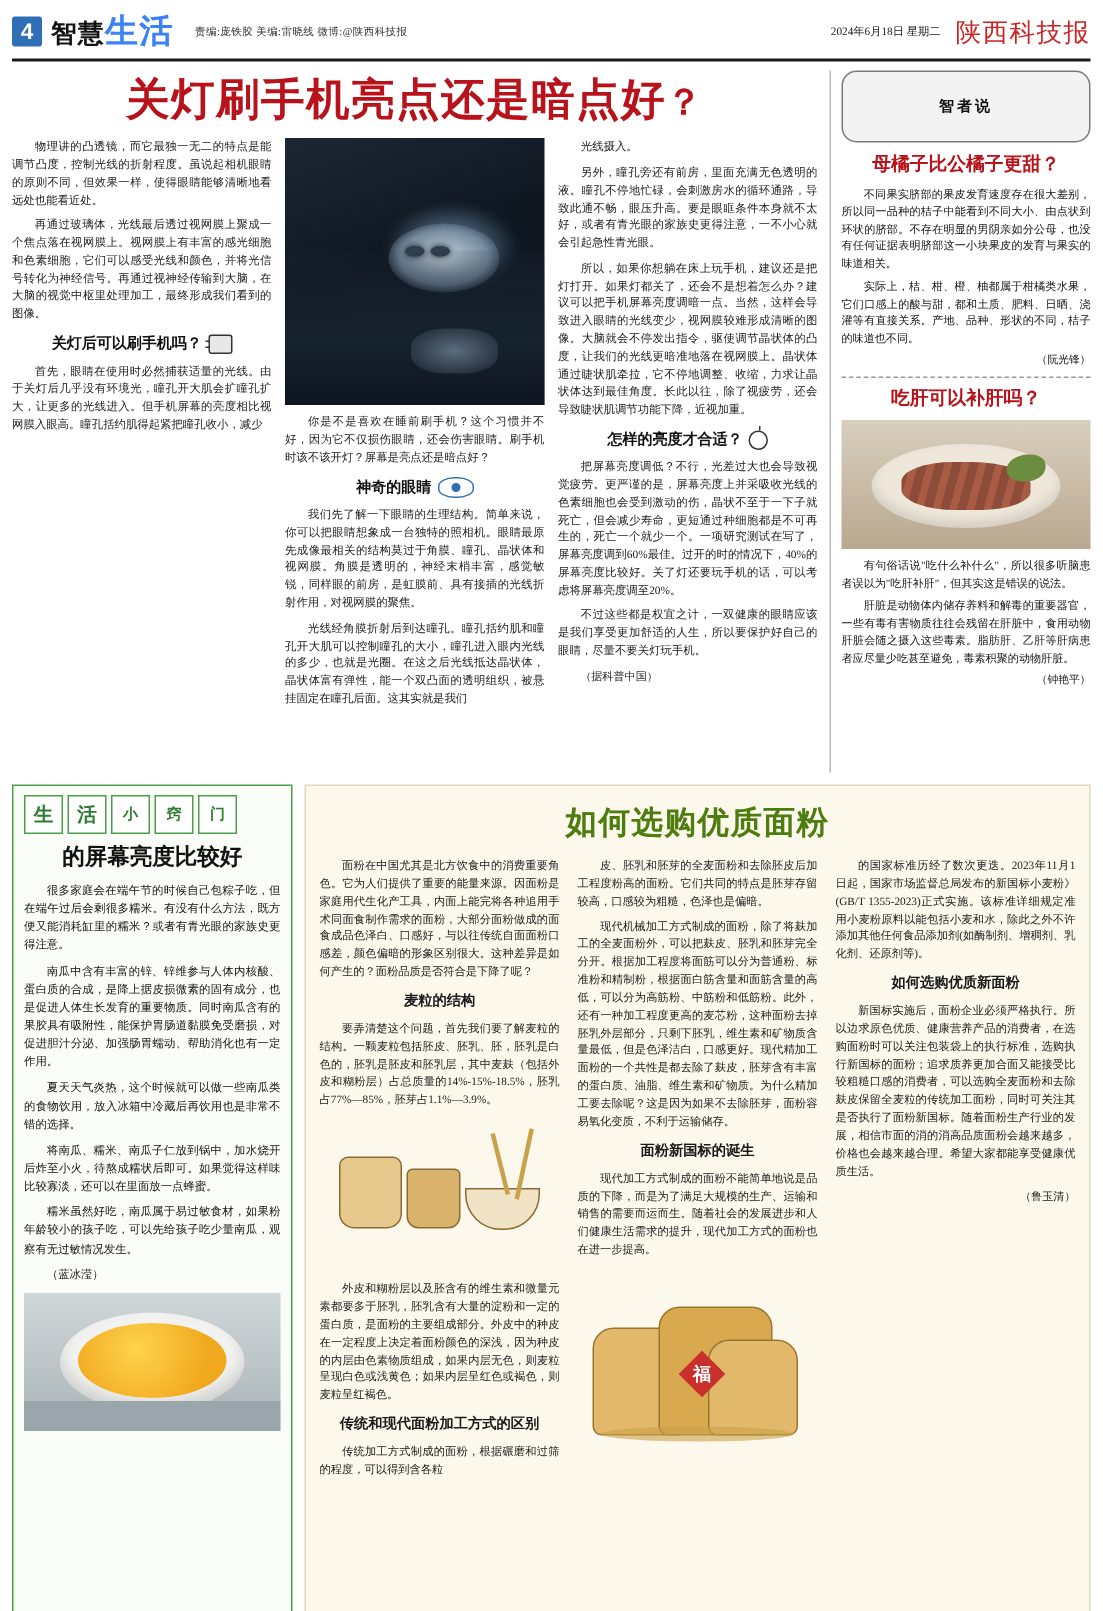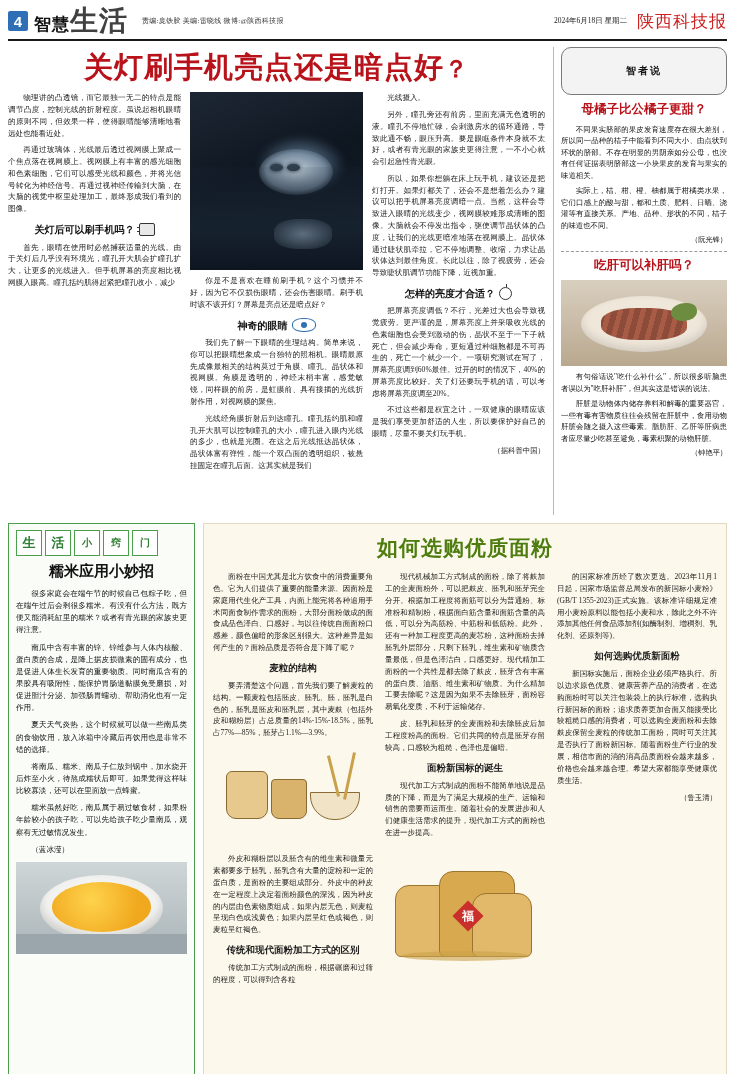--- a/index.html
+++ b/index.html
@@ -43,22 +43,22 @@
     font-family: "Liberation Sans", sans-serif;
   }
   .section-title {
     margin-left: 6px;
     font-size: 17px;
     font-weight: bold;
     letter-spacing: 1px;
     color: #111;
   }
   .section-title .big {
-    color: #404040;
-    font-size: 28px;
+    color: #3b82f6;
+    font-size: 22px;
   }
   .masthead-credits {
     margin-left: 14px;
     font-size: 7px;
     color: #333;
     letter-spacing: .3px;
     white-space: nowrap;
   }
   .masthead-spacer { flex: 1; }
   .masthead-date {
@@ -280,21 +280,21 @@
   }
   .logo-box.small { font-size: 10px; }
   .bl-left h2 {
     font-size: 15px; font-weight: bold; text-align: center;
     margin: 6px 0 7px 0; color: #111;
   }
   .bl-left p {
     font-size: 7.6px; line-height: 1.6; text-align: justify;
     text-indent: 2em; margin: 0 0 5px 0;
   }
-  .sign { text-align: right; font-size: 7.4px; text-indent: 0; }
+  .sign { font-size: 7.4px; text-indent: 0; }
   .congee-photo {
     width: 100%; height: 92px; margin-top: 6px;
     background: linear-gradient(180deg,#cfd6d8,#aab4b8);
     position: relative; overflow: hidden;
   }
   .congee-photo .bowl {
     position: absolute; left: 14%; top: 14%;
     width: 72%; height: 72%; border-radius: 50%;
     background: #f2f3f0; box-shadow: inset 0 -6px 10px rgba(0,0,0,.15);
   }
@@ -468,21 +468,21 @@
   <div class="bottom-area">
 
     <div class="bl-left">
       <div class="logo-row">
         <div class="logo-box">生</div>
         <div class="logo-box">活</div>
         <div class="logo-box small">小</div>
         <div class="logo-box small">窍</div>
         <div class="logo-box small">门</div>
       </div>
-      <h2>糯米应用小妙招</h2>
+      <h2>的屏幕亮度比较好</h2>
       <p>很多家庭会在端午节的时候自己包粽子吃，但在端午过后会剩很多糯米。有没有什么方法，既方便又能消耗缸里的糯米？或者有青光眼的家族史更得注意。</p>
       <p>南瓜中含有丰富的锌、锌维参与人体内核酸、蛋白质的合成，是降上据皮损微素的固有成分，也是促进人体生长发育的重要物质。同时南瓜含有的果胶具有吸附性，能保护胃肠道黏膜免受磨损，对促进胆汁分泌、加强肠胃蠕动、帮助消化也有一定作用。</p>
       <p>夏天天气炎热，这个时候就可以做一些南瓜类的食物饮用，放入冰箱中冷藏后再饮用也是非常不错的选择。</p>
       <p>将南瓜、糯米、南瓜子仁放到锅中，加水烧开后炸至小火，待熬成糯状后即可。如果觉得这样味比较寡淡，还可以在里面放一点蜂蜜。</p>
       <p>糯米虽然好吃，南瓜属于易过敏食材，如果粉年龄较小的孩子吃，可以先给孩子吃少量南瓜，观察有无过敏情况发生。</p>
       <p class="sign">（蓝冰滢）</p>
       <div class="congee-photo">
         <div class="bowl"></div>
         <div class="soup"></div>
         <div class="cloth"></div>
@@ -503,22 +503,22 @@
             <div class="bowlw"></div>
             <div class="stalk"></div>
             <div class="stalk2"></div>
           </div>
           <p>外皮和糊粉层以及胚含有的维生素和微量元素都要多于胚乳，胚乳含有大量的淀粉和一定的蛋白质，是面粉的主要组成部分。外皮中的种皮在一定程度上决定着面粉颜色的深浅，因为种皮的内层由色素物质组成，如果内层无色，则麦粒呈现白色或浅黄色；如果内层呈红色或褐色，则麦粒呈红褐色。</p>
           <div class="sub-hb">传统和现代面粉加工方式的区别</div>
           <p>传统加工方式制成的面粉，根据碾磨和过筛的程度，可以得到含各粒</p>
         </div>
 
         <div class="colb">
+          <p>皮、胚乳和胚芽的全麦面粉和去除胚皮后加工程度粉高的面粉。它们共同的特点是胚芽存留较高，口感较为粗糙，色泽也是偏暗。</p>
           <p>现代机械加工方式制成的面粉，除了将麸加工的全麦面粉外，可以把麸皮、胚乳和胚芽完全分开。根据加工程度将面筋可以分为普通粉、标准粉和精制粉，根据面白筋含量和面筋含量的高低，可以分为高筋粉、中筋粉和低筋粉。此外，还有一种加工程度更高的麦芯粉，这种面粉去掉胚乳外层部分，只剩下胚乳，维生素和矿物质含量最低，但是色泽洁白，口感更好。现代精加工面粉的一个共性是都去除了麸皮，胚芽含有丰富的蛋白质、油脂、维生素和矿物质。为什么精加工要去除呢？这是因为如果不去除胚芽，面粉容易氧化变质，不利于运输储存。</p>
-          <p>皮、胚乳和胚芽的全麦面粉和去除胚皮后加工程度粉高的面粉。它们共同的特点是胚芽存留较高，口感较为粗糙，色泽也是偏暗。</p>
           <div class="sub-hb">面粉新国标的诞生</div>
           <p>现代加工方式制成的面粉不能简单地说是品质的下降，而是为了满足大规模的生产、运输和销售的需要而运而生。随着社会的发展进步和人们健康生活需求的提升，现代加工方式的面粉也在进一步提高。</p>
           <div class="sacks-art">
             <div class="sack s1"></div>
             <div class="sack s2"></div>
             <div class="sack s3"></div>
             <div class="fu">
                 <span>福</span>
               </div>
             <div class="grain"></div>

